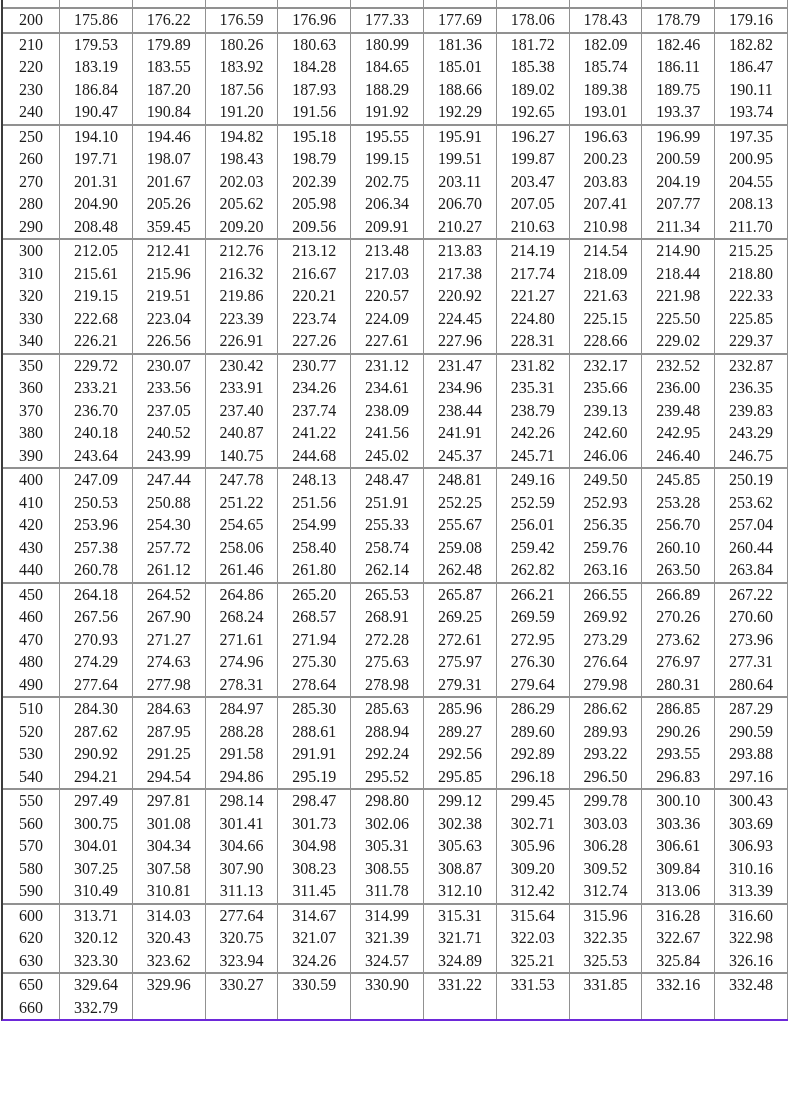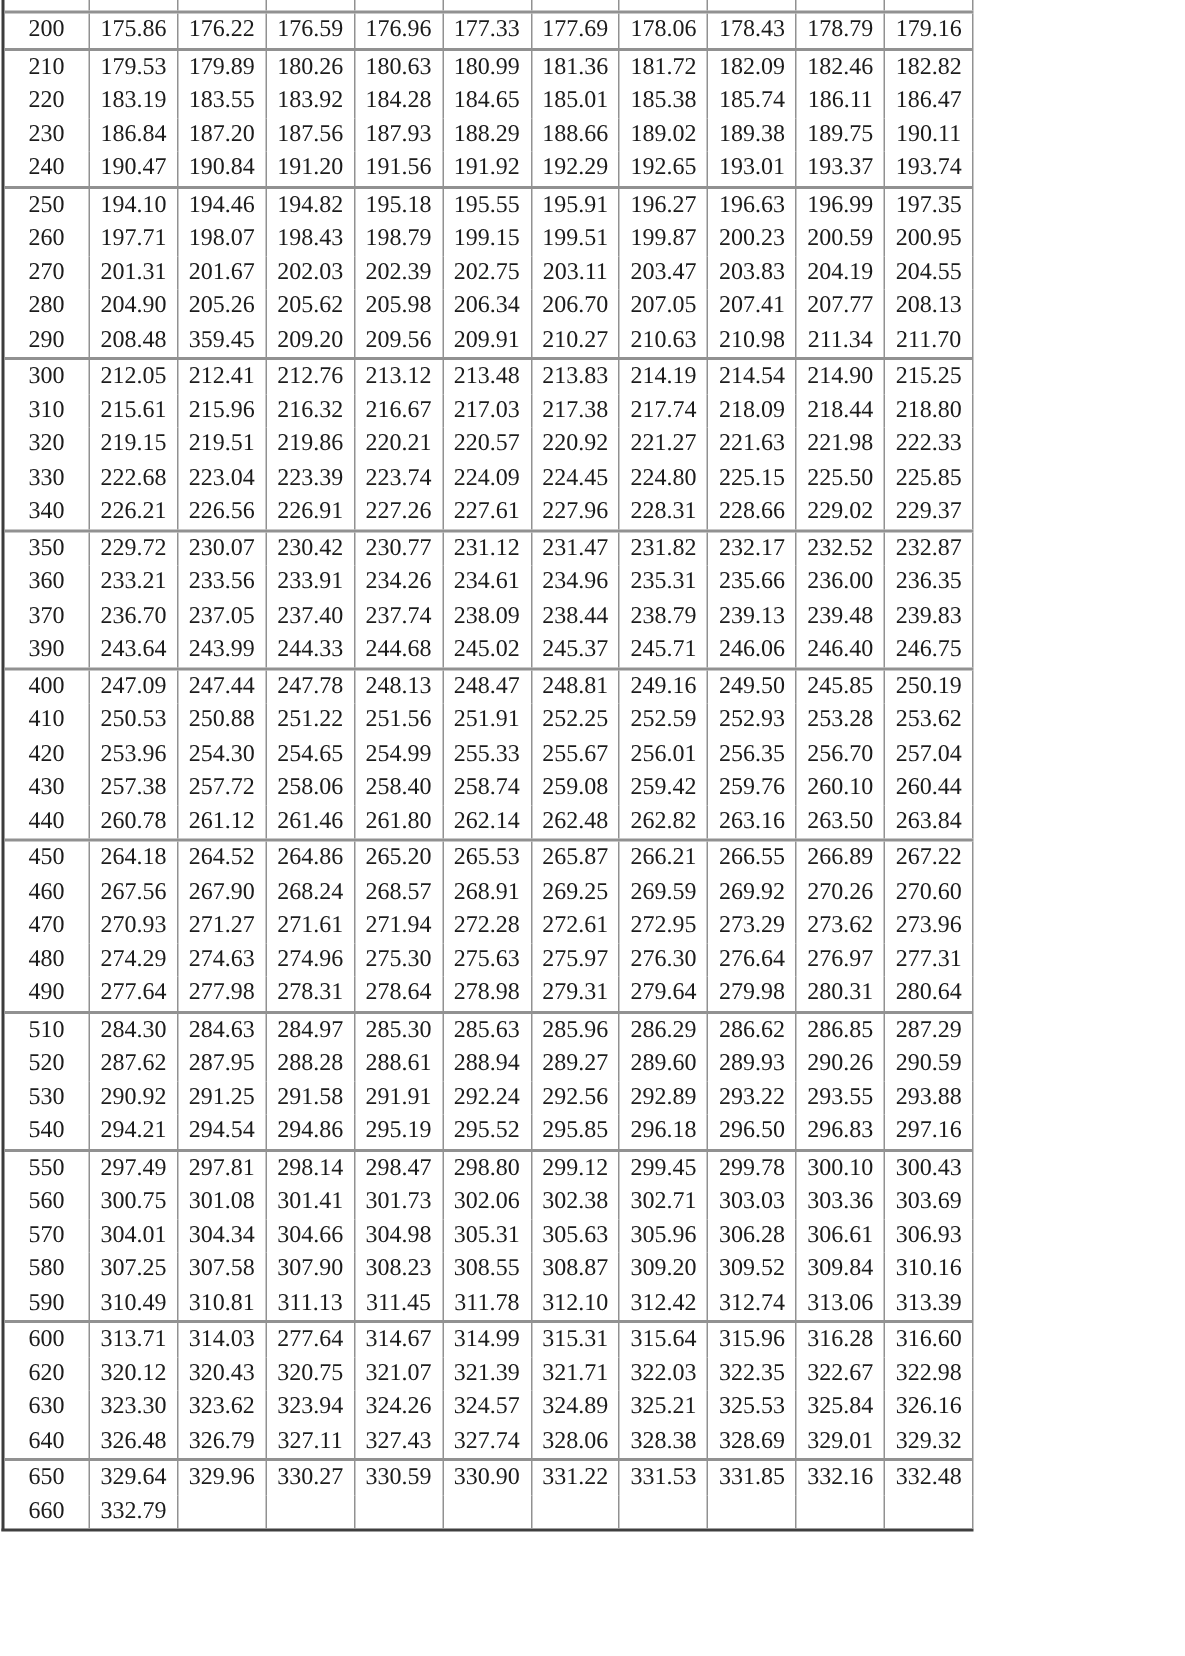--- a/index.html
+++ b/index.html
@@ -1,23 +1,23 @@
 <!DOCTYPE html>
 <html><head>
 <meta charset="utf-8">
 <style>
   html,body{margin:0;padding:0;}
   body{
     width:790px;height:1104px;background:#ffffff;position:relative;
     font-family:"Liberation Serif", serif;
   }
   .tablewrap{
-    position:absolute;left:1px;top:0;width:648px;box-sizing:border-box;
+    position:absolute;left:1px;top:0;width:787px;box-sizing:border-box;
     border-left:2px solid #3c3c3c;
-    border-bottom:2px solid #404040;
+    border-bottom:2px solid #6d28d9;
     background:#ffffff;
   }
   .cut-row{display:flex;height:7px;}
   .table-group{border-top:2px solid #919191;}
   .table-row{display:flex;height:22.5px;}
   .c{
     box-sizing:border-box;border-right:1px solid #919191;
     text-align:center;font-size:16px;line-height:22.5px;color:#1b1b1b;
     overflow:hidden;white-space:nowrap;
   }
@@ -280,24 +280,37 @@
         <div class="c val">237.40</div>
         <div class="c val">237.74</div>
         <div class="c val">238.09</div>
         <div class="c val">238.44</div>
         <div class="c val">238.79</div>
         <div class="c val">239.13</div>
         <div class="c val">239.48</div>
         <div class="c val">239.83</div>
       </div>
       <div class="table-row">
+        <div class="c label">380</div>
+        <div class="c val">240.18</div>
+        <div class="c val">240.52</div>
+        <div class="c val">240.87</div>
+        <div class="c val">241.22</div>
+        <div class="c val">241.56</div>
+        <div class="c val">241.91</div>
+        <div class="c val">242.26</div>
+        <div class="c val">242.60</div>
+        <div class="c val">242.95</div>
+        <div class="c val">243.29</div>
+      </div>
+      <div class="table-row">
         <div class="c label">390</div>
         <div class="c val">243.64</div>
         <div class="c val">243.99</div>
-        <div class="c val">244.33</div>
+        <div class="c val">140.75</div>
         <div class="c val">244.68</div>
         <div class="c val">245.02</div>
         <div class="c val">245.37</div>
         <div class="c val">245.71</div>
         <div class="c val">246.06</div>
         <div class="c val">246.40</div>
         <div class="c val">246.75</div>
       </div>
     </div>
     <div class="table-group">
@@ -588,33 +601,20 @@
         <div class="c val">323.62</div>
         <div class="c val">323.94</div>
         <div class="c val">324.26</div>
         <div class="c val">324.57</div>
         <div class="c val">324.89</div>
         <div class="c val">325.21</div>
         <div class="c val">325.53</div>
         <div class="c val">325.84</div>
         <div class="c val">326.16</div>
       </div>
-      <div class="table-row">
-        <div class="c label">640</div>
-        <div class="c val">326.48</div>
-        <div class="c val">326.79</div>
-        <div class="c val">327.11</div>
-        <div class="c val">327.43</div>
-        <div class="c val">327.74</div>
-        <div class="c val">328.06</div>
-        <div class="c val">328.38</div>
-        <div class="c val">328.69</div>
-        <div class="c val">329.01</div>
-        <div class="c val">329.32</div>
-      </div>
     </div>
     <div class="table-group">
       <div class="table-row">
         <div class="c label">650</div>
         <div class="c val">329.64</div>
         <div class="c val">329.96</div>
         <div class="c val">330.27</div>
         <div class="c val">330.59</div>
         <div class="c val">330.90</div>
         <div class="c val">331.22</div>

